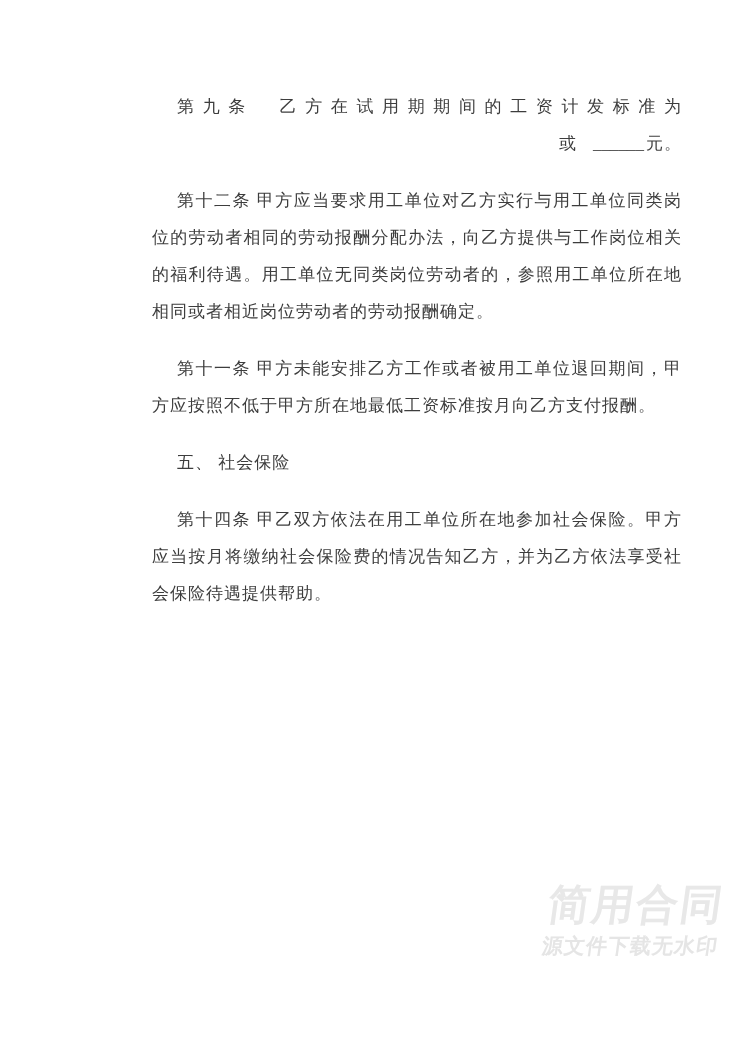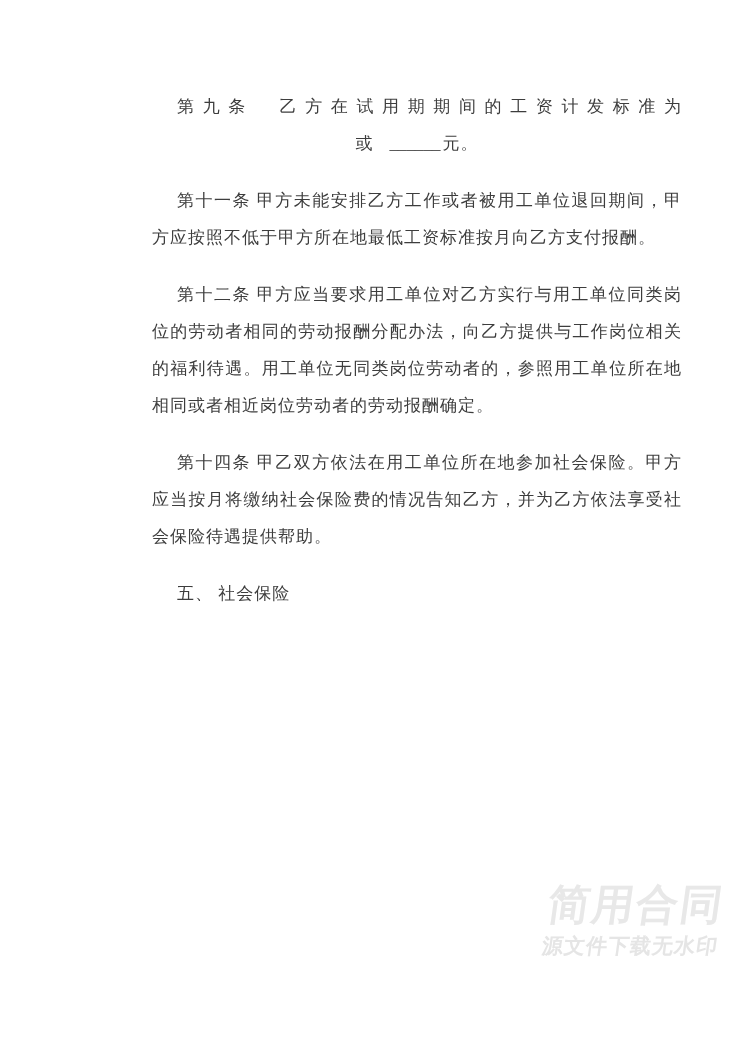--- a/index.html
+++ b/index.html
@@ -34,21 +34,21 @@
     text-justify: inter-character;
     text-indent: 25px;
     margin-bottom: 20px;
   }
   .para.stretch {
     text-align-last: justify;
     margin-bottom: 0;
   }
   .para.no-indent {
     text-indent: 0;
-    text-align: center;
+    text-align: right;
   }
   .blank {
     display: inline-block;
     letter-spacing: 0;
     margin: 0 2px 0 16px;
     white-space: nowrap;
   }
   .watermark {
     position: absolute;
     right: 64px;
@@ -78,28 +78,28 @@
 <body>
 
 <div class="page">
   <div class="content">
 
     <p class="para stretch">第九条　乙方在试用期期间的工资计发标准为</p>
 
     <p class="para no-indent"><span>或</span><span class="blank">______</span><span>元。</span></p>
 
 
+    <p class="para">第十二条 甲方应当要求用工单位对乙方实行与用工单位同类岗位的劳动者相同的劳动报酬分配办法，向乙方提供与工作岗位相关的福利待遇。用工单位无同类岗位劳动者的，参照用工单位所在地相同或者相近岗位劳动者的劳动报酬确定。</p>
+
     <p class="para">第十一条 甲方未能安排乙方工作或者被用工单位退回期间，甲方应按照不低于甲方所在地最低工资标准按月向乙方支付报酬。</p>
 
-    <p class="para">第十二条 甲方应当要求用工单位对乙方实行与用工单位同类岗位的劳动者相同的劳动报酬分配办法，向乙方提供与工作岗位相关的福利待遇。用工单位无同类岗位劳动者的，参照用工单位所在地相同或者相近岗位劳动者的劳动报酬确定。</p>
 
+    <p class="para">五、 社会保险</p>
 
     <p class="para">第十四条 甲乙双方依法在用工单位所在地参加社会保险。甲方应当按月将缴纳社会保险费的情况告知乙方，并为乙方依法享受社会保险待遇提供帮助。</p>
-
-    <p class="para">五、 社会保险</p>
 
   </div>
 
   <div class="watermark">
     <div class="wm-title">简用合同</div>
     <div class="wm-sub">源文件下载无水印</div>
   </div>
 </div>
 
 </body></html>

